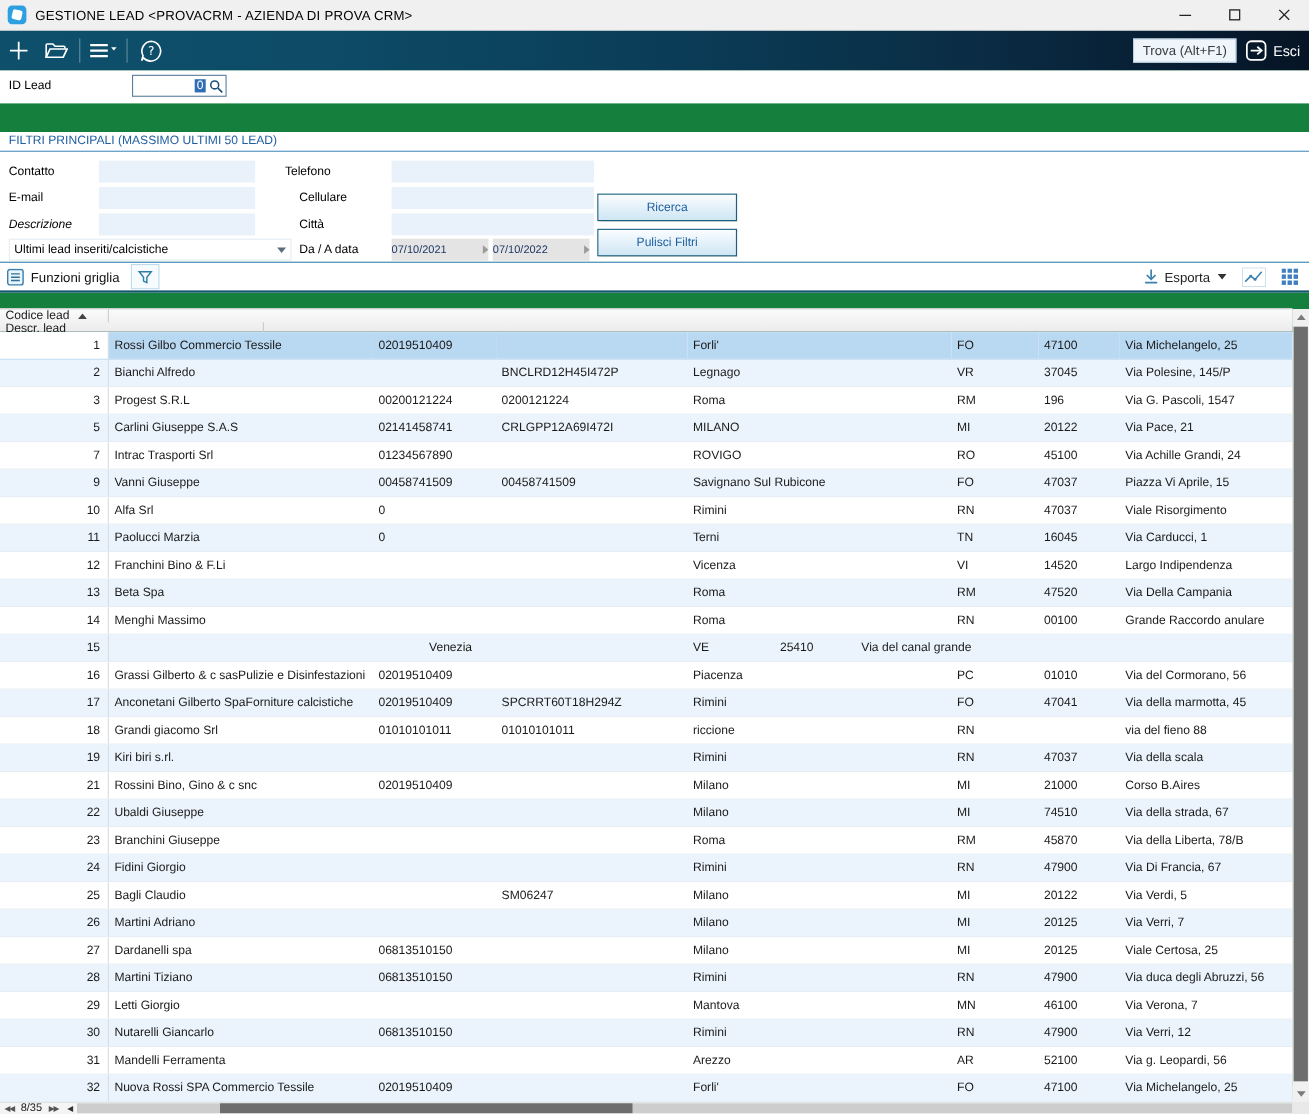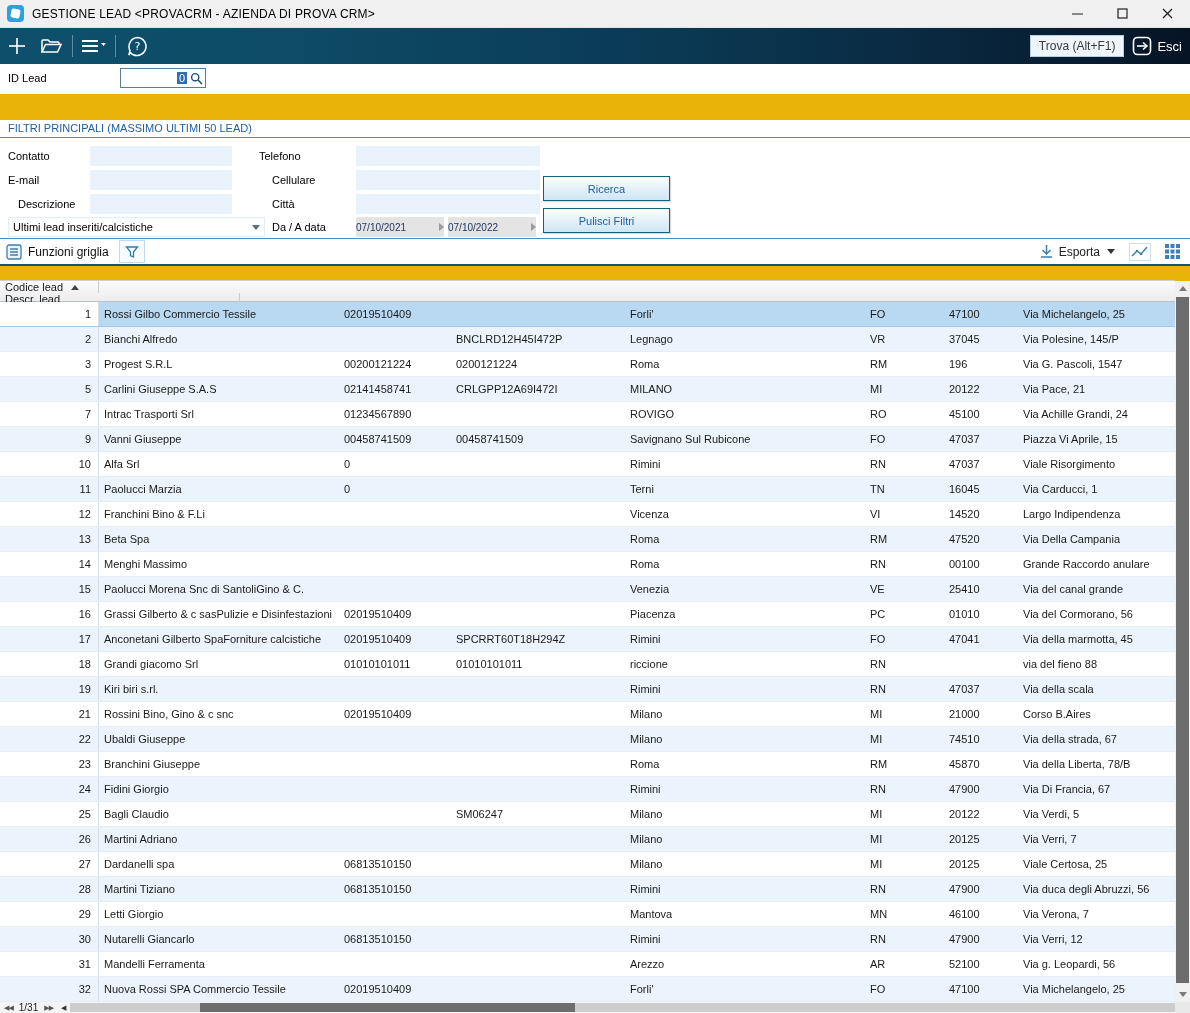--- a/index.html
+++ b/index.html
@@ -1,18 +1,18 @@
 <!DOCTYPE html>
 <html><head>
 <meta charset="utf-8">
 <style>
   * { margin:0; padding:0; box-sizing:border-box; }
   html,body { width:1190px; height:1013px; overflow:hidden; background:#fff;
     font-family:"Liberation Sans","DejaVu Sans",sans-serif; }
-  #app { position:relative; width:1190px; height:1013px; background:#eab308; }
+  #app { position:relative; width:1190px; height:1013px; background:#15803d; }
 
   
   #titlebar { position:absolute; top:0; left:0; width:1190px; height:28px;
     background:#f0f0f0; display:flex; align-items:center; border-bottom:1px solid #e3e3e3; }
   .app-logo { width:17px; height:17px; margin:0 8px 0 7px; background:#2e9fe0;
     border-radius:4px; position:relative; }
   .app-logo::after { content:""; position:absolute; left:4px; top:4px; width:9px; height:9px;
     background:#fff; border-radius:2px; transform:rotate(12deg); }
   #titlebar .title { font-size:12px; color:#000; letter-spacing:.2px; }
   .win-controls { margin-left:auto; display:flex; height:28px; }
@@ -197,21 +197,21 @@
     <span class="flabel" style="left:8px; top:30px;">Contatto</span>
     <input class="finput" style="left: 90px; top: 26px; width: 142px;" value="">
     <span class="flabel" style="left:259px; top:30px;">Telefono</span>
     <input class="finput" style="left: 356px; top: 26px; width: 184px;" value="">
 
     <span class="flabel" style="left:8px; top:54px;">E-mail</span>
     <input class="finput" style="left: 90px; top: 50px; width: 142px;" value="">
     <span class="flabel" style="left:272px; top:54px;">Cellulare</span>
     <input class="finput" style="left: 356px; top: 50px; width: 184px;" value="">
 
-    <span class="flabel" style="left:18px; top:78px;">Descrizione</span>
+    <span class="flabel" style="left:8px; top:78px;font-style:italic;">Descrizione</span>
     <input class="finput" style="left: 90px; top: 74px; width: 142px;" value="">
     <span class="flabel" style="left:272px; top:78px;">Città</span>
     <input class="finput" style="left: 356px; top: 74px; width: 184px;" value="">
 
     <div class="combo">
       <span>Ultimi lead inseriti/calcistiche</span>
       <span class="caret"></span>
     </div>
     <span class="flabel" style="left:272px; top:101px;">Da / A data</span>
     <div class="datebox" style="left:356px;">
@@ -407,21 +407,20 @@
         <div class="cell c1" style="width: 240px;">Menghi Massimo</div>
         <div class="cell c2" style="width: 112px;"></div>
         <div class="cell c3" style="width: 174px;"></div>
         <div class="cell c4" style="width: 240px;">Roma</div>
         <div class="cell c5" style="width: 79px;">RN</div>
         <div class="cell c6" style="width: 74px;">00100</div>
         <div class="cell c7" style="width: 157px;">Grande Raccordo anulare</div>
       </div>
       <div class="row">
         <div class="cell c0" style="width: 99px;">15</div>
-        <div class="cell c1" style="width: 240px;">Paolucci Morena Snc di SantoliGino &amp; C.</div>
         <div class="cell c2" style="width: 112px;"></div>
         <div class="cell c3" style="width: 174px;"></div>
         <div class="cell c4" style="width: 240px;">Venezia</div>
         <div class="cell c5" style="width: 79px;">VE</div>
         <div class="cell c6" style="width: 74px;">25410</div>
         <div class="cell c7" style="width: 157px;">Via del canal grande</div>
       </div>
       <div class="row">
         <div class="cell c0" style="width: 99px;">16</div>
         <div class="cell c1" style="width: 240px;">Grassi Gilberto &amp; c sasPulizie e Disinfestazioni</div>
@@ -590,21 +589,21 @@
       </div>
     <div id="vthumb"></div>
     <div class="vs-arrow" style="bottom:0;">
         <div class="tri-down"></div>
       </div>
   </div>
 
   <div id="bottombar">
     <div class="navgrp">
       <span class="navico">◀◀</span>
-      <span class="pagecount">1/31</span>
+      <span class="pagecount">8/35</span>
       <span class="navico">▶▶</span>
     </div>
     <span class="hs-left">◀</span>
     <div id="hscroll">
       <div id="hthumb"></div>
     </div>
   </div>
   <div class="corner"></div>
 
 </div>

